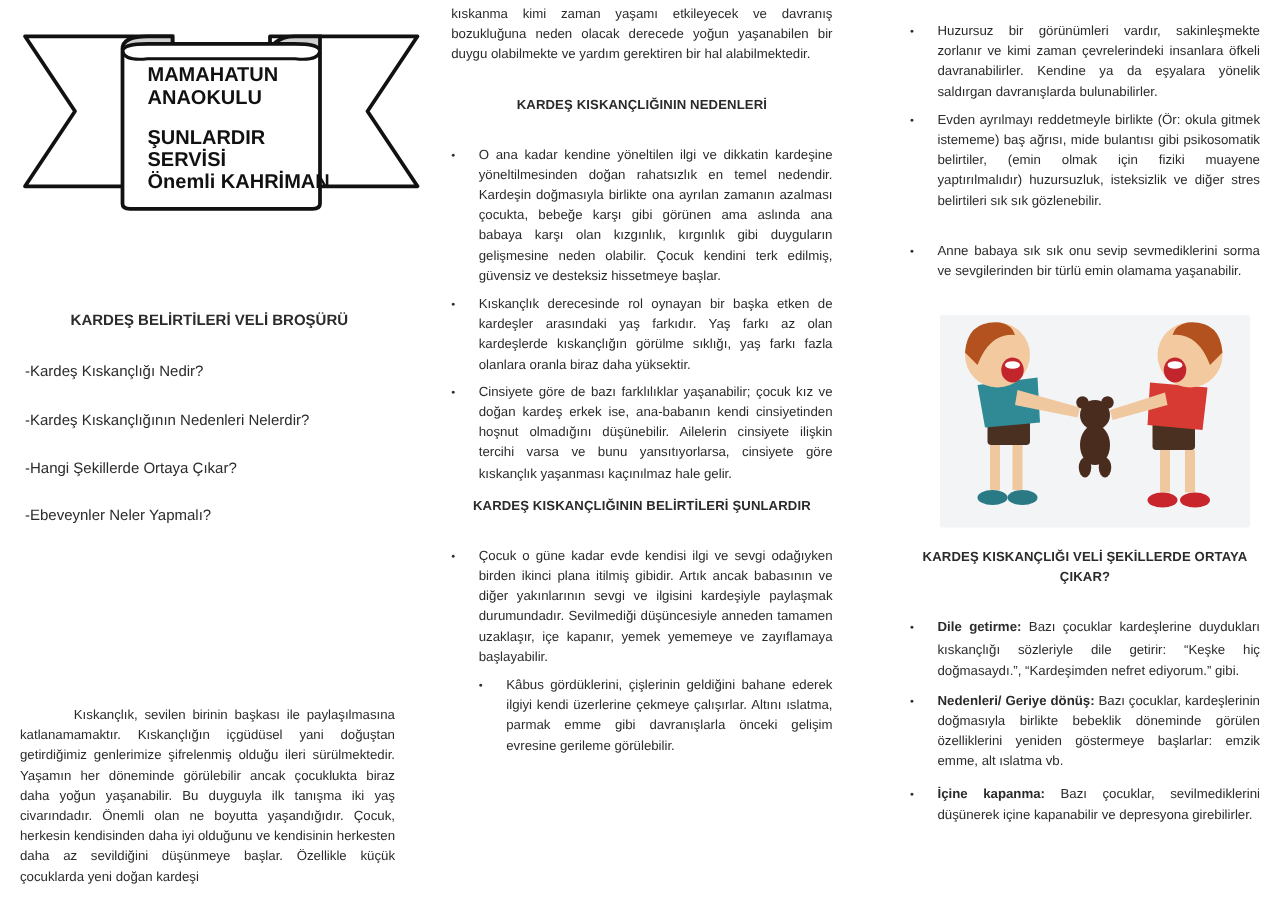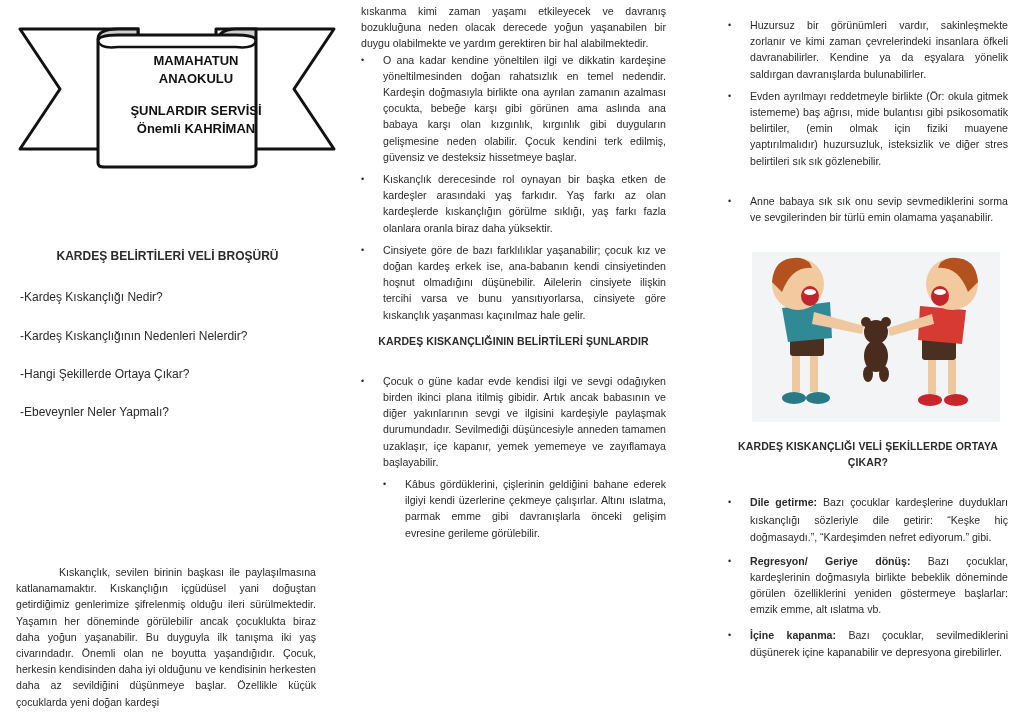--- a/index.html
+++ b/index.html
@@ -8,21 +8,21 @@
     font-family: "Liberation Sans", sans-serif; color: #2b2b2b;
   }
   .abs { position: absolute; }
   .col { position: absolute; }
   p, h2, h3 { margin: 0; }
   .just { text-align: justify; font-size: 10.6px; line-height: 16.2px; }
   .heading { font-weight: bold; font-size: 10.5px; text-align: center; letter-spacing: 0.1px; }
 
   
   .banner { left: 18px; top: 27px; width: 320px; width: 318px; height: 145px; }
-  .banner-text { position: absolute; left: 100px; top: 25px; width: 156px; text-align: center; font-weight: bold; font-size: 13px; line-height: 17.5px; color: #111; }
+  .banner-text { position: absolute; left: 100px; top: 25px; width: 156px; text-align: left; font-weight: bold; font-size: 16px; line-height: 17.5px; color: #111; }
   .banner-text .gap { height: 15px; }
 
   
   .title { left: 20px; top: 249px; width: 295px; font-size: 12px; font-weight: bold; text-align: center; }
   .toc-item { left: 20px; width: 295px; font-size: 12px; text-align: left; }
 
   .intro { left: 16px; top: 524px; width: 300px; margin-top: 40px; }
   .intro .indent { display: inline-block; width: 43px; }
 
   
@@ -62,20 +62,21 @@
 <div class="abs toc-item" style="top:290px">-Kardeş Kıskançlığı Nedir?</div>
 <div class="abs toc-item" style="top:329px">-Kardeş Kıskançlığının Nedenleri Nelerdir?</div>
 <div class="abs toc-item" style="top:367px">-Hangi Şekillerde Ortaya Çıkar?</div>
 <div class="abs toc-item" style="top:405px">-Ebeveynler Neler Yapmalı?</div>
 
 <p class="abs intro just"><span class="indent"></span><span>Kıskançlık, sevilen birinin başkası ile paylaşılmasına katlanamamaktır. Kıskançlığın içgüdüsel yani doğuştan getirdiğimiz genlerimize şifrelenmiş olduğu ileri sürülmektedir. Yaşamın her döneminde görülebilir ancak çocuklukta biraz daha yoğun yaşanabilir. Bu duyguyla ilk tanışma iki yaş civarındadır. Önemli olan ne boyutta yaşandığıdır. Çocuk, herkesin kendisinden daha iyi olduğunu ve kendisinin herkesten daha az sevildiğini düşünmeye başlar. Özellikle küçük çocuklarda yeni doğan kardeşi</span></p>
 
 <div class="col" style="left:361px; top:3px; width:305px;">
   <p class="just">kıskanma kimi zaman yaşamı etkileyecek ve davranış bozukluğuna neden olacak derecede yoğun yaşanabilen bir duygu olabilmekte ve yardım gerektiren bir hal alabilmektedir.</p>
 
+  <h3 class="heading" style="margin-top:26px; margin-bottom:26px;">KARDEŞ KISKANÇLIĞININ NEDENLERİ</h3>
 
   <ul class="blist">
     <li>
         <span class="dot">•</span>
         <p class="just">O ana kadar kendine yöneltilen ilgi ve dikkatin kardeşine yöneltilmesinden doğan rahatsızlık en temel nedendir. Kardeşin doğmasıyla birlikte ona ayrılan zamanın azalması çocukta, bebeğe karşı gibi görünen ama aslında ana babaya karşı olan kızgınlık, kırgınlık gibi duyguların gelişmesine neden olabilir. Çocuk kendini terk edilmiş, güvensiz ve desteksiz hissetmeye başlar.</p>
       </li>
     <li>
         <span class="dot">•</span>
         <p class="just">Kıskançlık derecesinde rol oynayan bir başka etken de kardeşler arasındaki yaş farkıdır. Yaş farkı az olan kardeşlerde kıskançlığın görülme sıklığı, yaş farkı fazla olanlara oranla biraz daha yüksektir.</p>
       </li>
@@ -165,20 +166,20 @@
     <span>KARDEŞ KISKANÇLIĞI VELİ ŞEKİLLERDE ORTAYA</span><br>
     <span>ÇIKAR?</span>
   </h3>
   <ul class="blist">
     <li>
         <span class="dot">•</span>
         <p class="just" style="line-height:17.5px"><b>Dile getirme:</b><span> Bazı çocuklar kardeşlerine duydukları kıskançlığı sözleriyle dile getirir: “Keşke hiç doğmasaydı.”, “Kardeşimden nefret ediyorum.” gibi.</span></p>
       </li>
     <li>
         <span class="dot">•</span>
-        <p class="just"><b>Regresyon/ Geriye dönüş:</b><span> Bazı çocuklar, kardeşlerinin doğmasıyla birlikte bebeklik döneminde görülen özelliklerini yeniden göstermeye başlarlar: emzik emme, alt ıslatma vb.</span></p>
+        <p class="just"><b>Nedenleri/ Geriye dönüş:</b><span> Bazı çocuklar, kardeşlerinin doğmasıyla birlikte bebeklik döneminde görülen özelliklerini yeniden göstermeye başlarlar: emzik emme, alt ıslatma vb.</span></p>
       </li>
     <li style="margin-top:10px">
         <span class="dot">•</span>
         <p class="just"><b>İçine kapanma:</b><span> Bazı çocuklar, sevilmediklerini düşünerek içine kapanabilir ve depresyona girebilirler.</span></p>
       </li>
   </ul>
 </div>
 
 </body></html>

